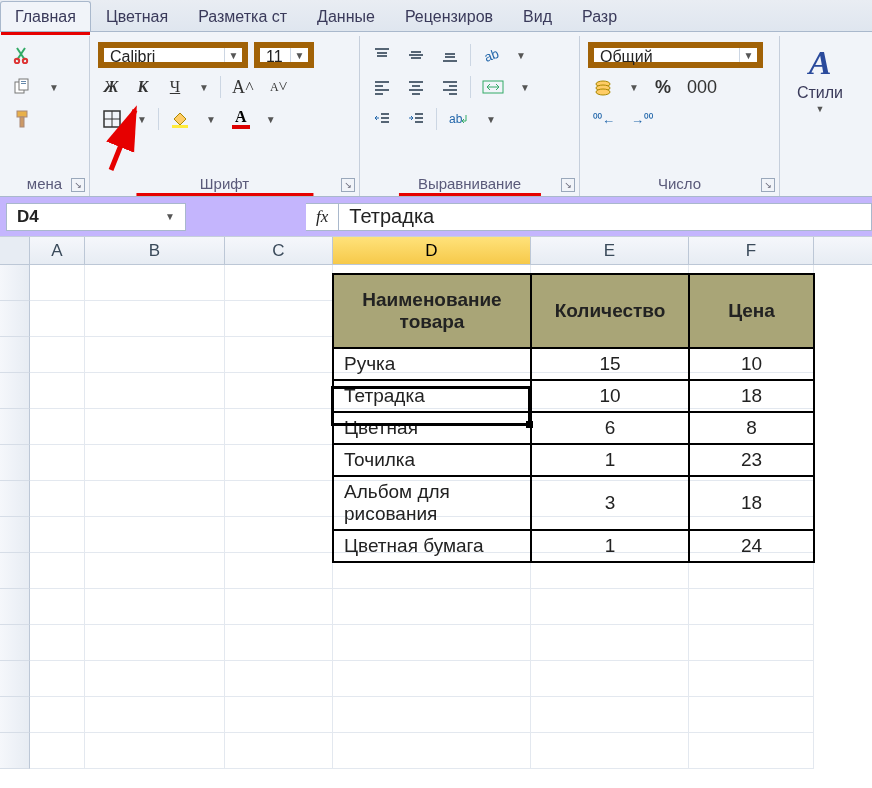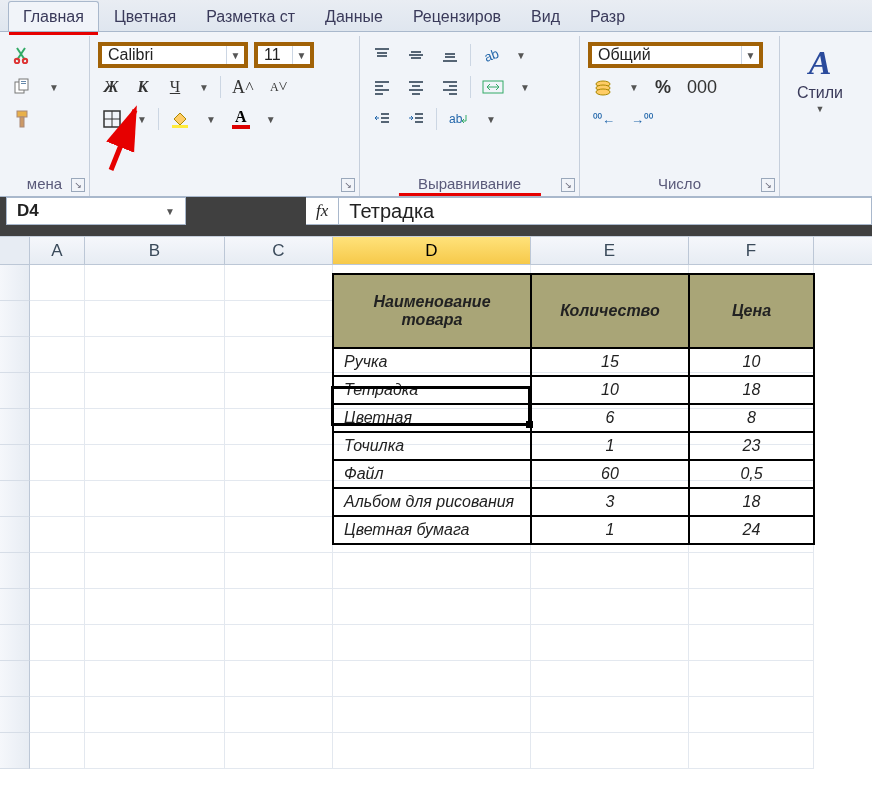--- a/index.html
+++ b/index.html
@@ -11,21 +11,21 @@
     overflow: hidden;
     font-size: 14px;
     color: #222;
   }
   .ribbon-tabs {
     display: flex;
     background: linear-gradient(#e9edf3, #dfe6ef);
     border-bottom: 1px solid #a9b8cc;
     height: 32px;
     align-items: flex-end;
-    padding-left: 8px;
+    padding-left: 0;
     gap: 0;
   }
   .tab {
     padding: 6px 14px 5px;
     font-size: 16px;
     color: #3a3a5a;
     border: 1px solid transparent;
     border-bottom: none;
     position: relative;
     cursor: pointer;
@@ -93,22 +93,22 @@
     border: 1px solid transparent;
     border-radius: 3px;
     cursor: pointer;
     font-size: 16px;
     color: #333;
     background: transparent;
     padding: 0 4px;
   }
   .combo {
     display: flex;
-    align-items: center;
-    border: 4px solid #a16207;
+    align-items: flex-start;
+    border: 6px solid #a16207;
     background: #fff;
     height: 26px;
     font-size: 16px;
     padding-left: 6px;
   }
   .combo .dd {
     width: 18px;
     display: flex;
     align-items: center;
     justify-content: center;
@@ -133,24 +133,24 @@
   }
   .red-arrow {
     position: absolute;
     left: 103px;
     top: 100px;
     pointer-events: none;
     z-index: 50;
   }
   .formula-bar {
     display: flex;
-    align-items: flex-start;
+    align-items: center;
     height: 40px;
     border-bottom: 1px solid #c6cfdc;
-    background: #404040;
+    background: #c4b5fd;
   }
   .name-box {
     width: 180px;
     padding: 0 10px;
     border: 1px solid #a9b8cc;
     background: #fff;
     height: 28px;
     display: flex;
     align-items: center;
     justify-content: space-between;
@@ -225,22 +225,21 @@
   }
   .cell {
     border-right: 1px solid #e3e8ef;
     border-bottom: 1px solid #e3e8ef;
   }
   .data-table {
     position: absolute;
     left: 332px;
     top: 36px;
     border-collapse: collapse;
-    font-size: 16px;
-    font-style: italic;
+    font-size: 19px;
   }
   .data-table th, .data-table td {
     border: 2px solid #000;
     padding: 4px 10px;
   }
   .data-table th {
     background: #a9a577;
     color: #222;
     font-weight: bold;
     text-align: center;
@@ -372,20 +371,21 @@
         <span class="btn" style="font-size:10px;min-width:12px;color:#555">▼</span>
         <span class="btn">
           <span style="display:flex;flex-direction:column;align-items:center;line-height:1">
               <span style="font-family:serif;font-size:16px;font-weight:bold;color:#000">A</span>
               <span style="width:18px;height:4px;background:#d00"></span>
             </span>
         </span>
         <span class="btn" style="font-size:10px;min-width:12px;color:#555">▼</span>
       </div>
     </div>
+    <div class="group-label underlined">Шрифт</div>
     <div class="launcher">↘</div>
   </div>
 
   <div class="group" style="width:220px">
     <div class="group-body">
       <div class="row">
         <span class="btn">
             <svg width="18" height="18">
               <g stroke="#456" stroke-width="1.8">
                 <line x1="2" y1="3" x2="16" y2="3"></line>
@@ -718,25 +718,20 @@
           <td class="l col-name">Цветная</td>
           <td class="c col-qty">6</td>
           <td class="c col-price">8</td>
         </tr>
         <tr>
           <td class="l col-name">Точилка</td>
           <td class="c col-qty">1</td>
           <td class="c col-price">23</td>
         </tr>
         <tr>
-          <td class="l col-name">Файл</td>
-          <td class="c col-qty">60</td>
-          <td class="c col-price">0,5</td>
-        </tr>
-        <tr>
           <td class="l col-name">Альбом для рисования</td>
           <td class="c col-qty">3</td>
           <td class="c col-price">18</td>
         </tr>
         <tr>
           <td class="l col-name">Цветная бумага</td>
           <td class="c col-qty">1</td>
           <td class="c col-price">24</td>
         </tr>
       </tbody>

